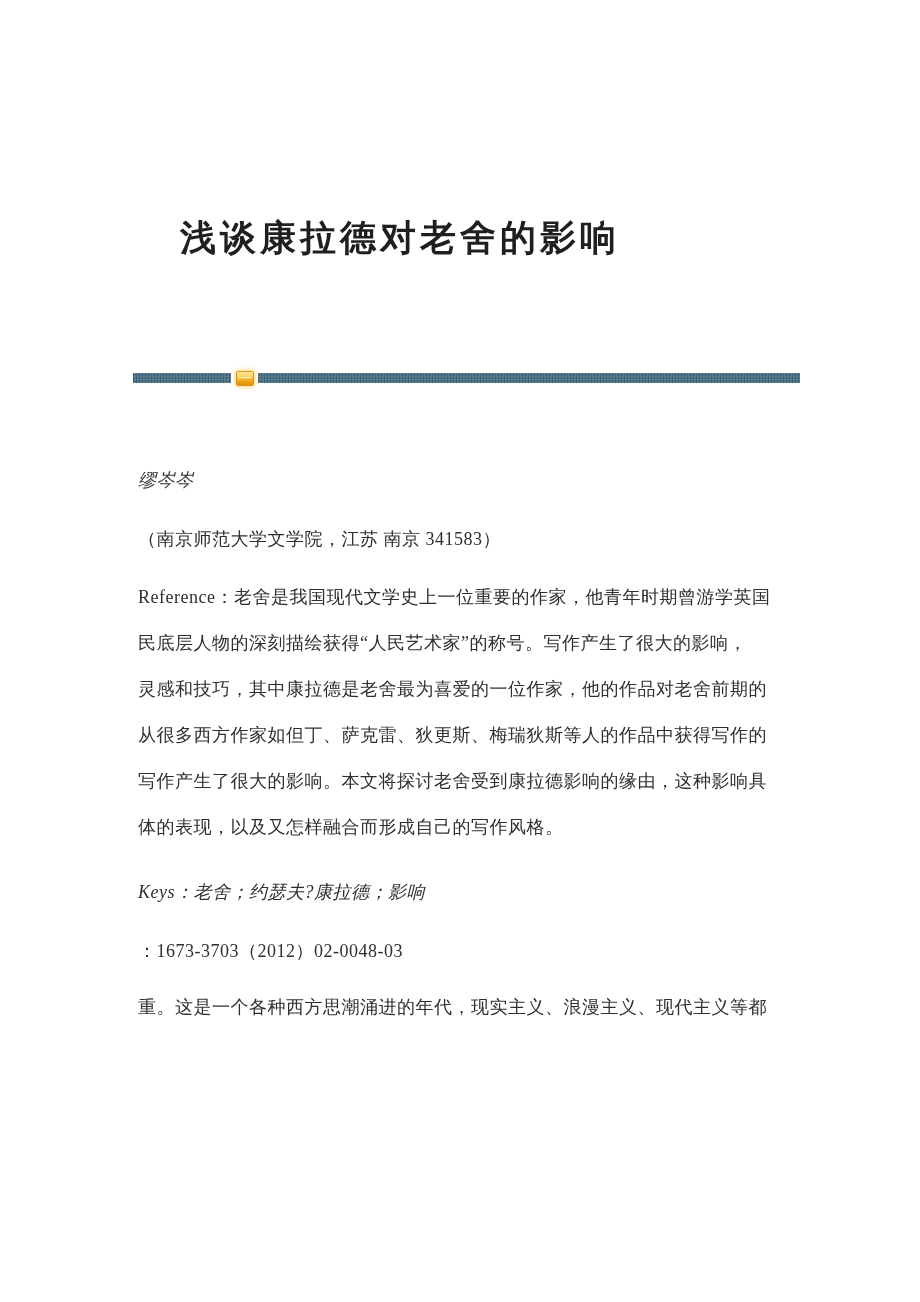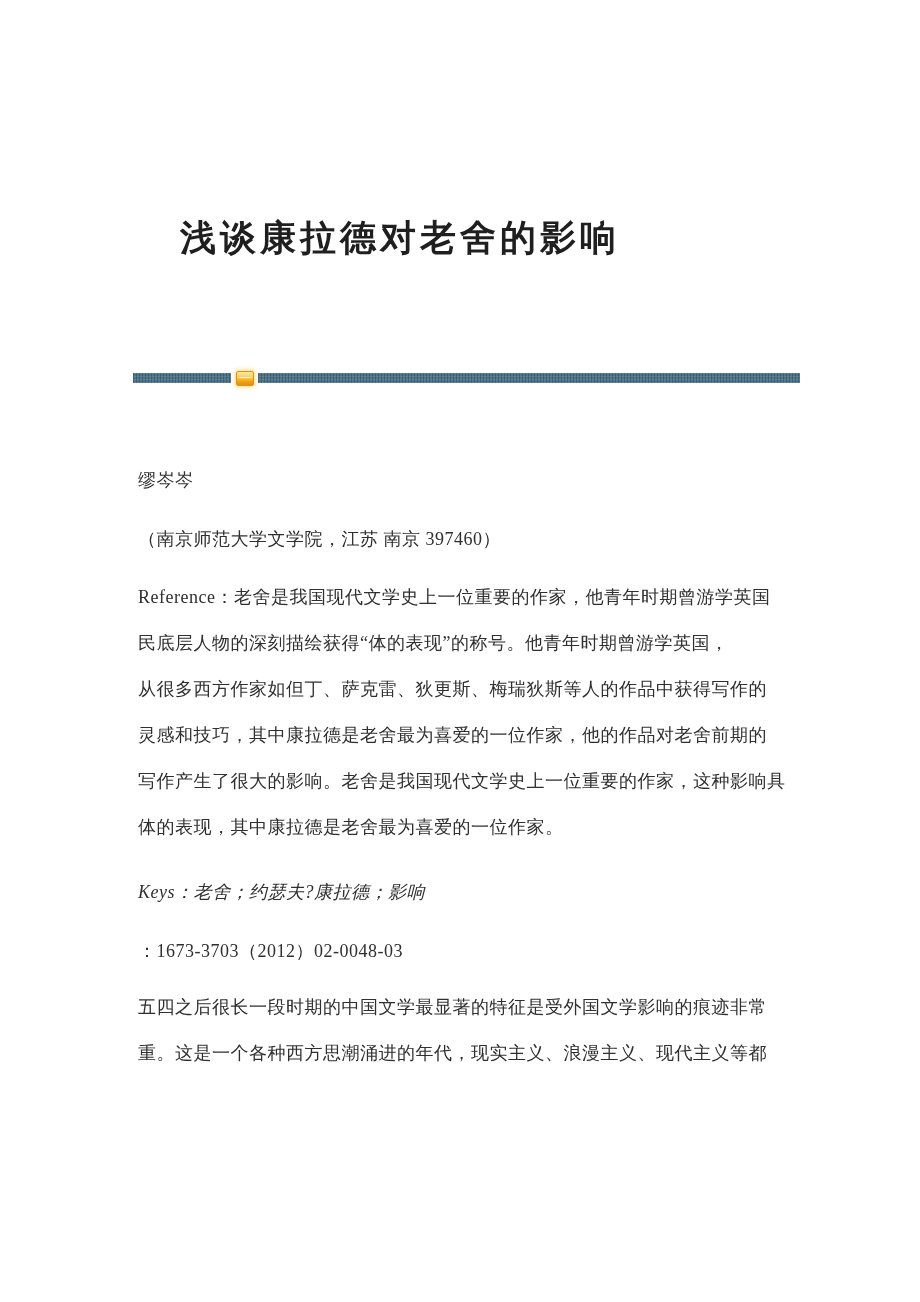--- a/index.html
+++ b/index.html
@@ -71,21 +71,21 @@
     top: 457px;
     left: 138px;
     right: 75px;
     font-size: 18px;
     letter-spacing: 0.5px;
   }
   .line {
     line-height: 46px;
     white-space: nowrap;
   }
-  .after-author    { margin-bottom: 13px; }
+  .after-author    { margin-bottom: 13px; font-style: italic; }
   .after-affil     { margin-bottom: 12px; }
   .after-abstract  { margin-bottom: 19px; }
   .after-keywords  { margin-bottom: 13px; font-style: italic; }
   .after-class     { margin-bottom: 11px; }
   .after-number    { margin-bottom: 10px; }
 </style>
 </head>
 <body>
 
 <div class="page">
@@ -95,35 +95,34 @@
   <div class="divider">
     <span class="bar-seg bar-left"></span>
     <span class="ornament"></span>
     <span class="bar-seg bar-right"></span>
   </div>
 
   <div class="content">
 
     <div class="line after-author">缪岑岑</div>
 
-    <div class="line after-affil">（南京师范大学文学院，江苏 南京 397460）</div>
+    <div class="line after-affil">（南京师范大学文学院，江苏 南京 341583）</div>
 
     <div class="paragraph after-abstract">
       <div class="line">Reference：老舍是我国现代文学史上一位重要的作家，他青年时期曾游学英国</div>
-      <div class="line">民底层人物的深刻描绘获得“体的表现”的称号。他青年时期曾游学英国，</div>
+      <div class="line">民底层人物的深刻描绘获得“人民艺术家”的称号。写作产生了很大的影响，</div>
+      <div class="line">灵感和技巧，其中康拉德是老舍最为喜爱的一位作家，他的作品对老舍前期的</div>
       <div class="line">从很多西方作家如但丁、萨克雷、狄更斯、梅瑞狄斯等人的作品中获得写作的</div>
-      <div class="line">灵感和技巧，其中康拉德是老舍最为喜爱的一位作家，他的作品对老舍前期的</div>
-      <div class="line">写作产生了很大的影响。老舍是我国现代文学史上一位重要的作家，这种影响具</div>
-      <div class="line">体的表现，其中康拉德是老舍最为喜爱的一位作家。</div>
+      <div class="line">写作产生了很大的影响。本文将探讨老舍受到康拉德影响的缘由，这种影响具</div>
+      <div class="line">体的表现，以及又怎样融合而形成自己的写作风格。</div>
     </div>
 
     <div class="line after-keywords">Keys：老舍；约瑟夫?康拉德；影响</div>
 
 
     <div class="line after-number">：1673-3703（2012）02-0048-03</div>
 
     <div class="paragraph">
-      <div class="line">五四之后很长一段时期的中国文学最显著的特征是受外国文学影响的痕迹非常</div>
       <div class="line">重。这是一个各种西方思潮涌进的年代，现实主义、浪漫主义、现代主义等都</div>
     </div>
 
   </div>
 </div>
 
 </body></html>

